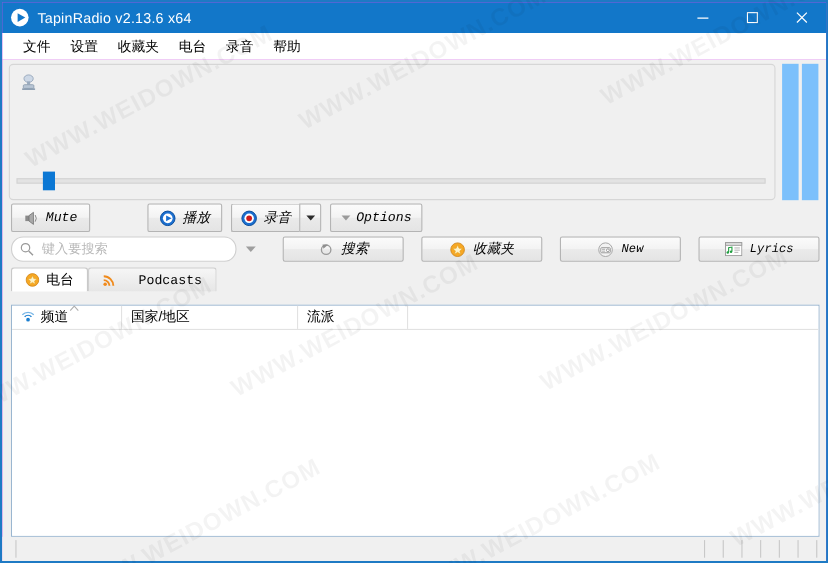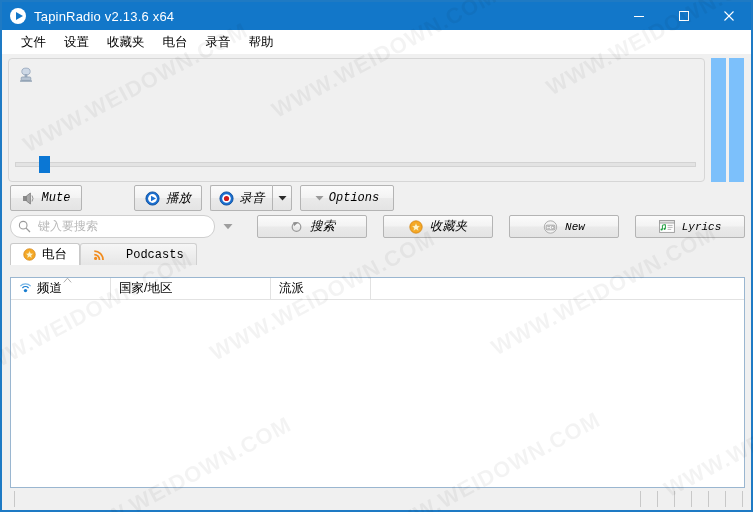--- a/index.html
+++ b/index.html
@@ -186,21 +186,21 @@
   #rec-group { display: flex; }
   #btn-record {
     width: 62px; padding: 0 6px;
     border-right: none;
     border-radius: 2px 0 0 2px;
   }
   #btn-record-dropdown {
     width: 20px; padding: 0;
     border-radius: 0 2px 2px 0;
   }
-  #btn-options { width: 94px; padding: 0 6px; gap: 5px; }
+  #btn-options { width: 84px; padding: 0 6px; gap: 5px; }
 
   .icon-speaker, .icon-play, .icon-record { flex: 0 0 auto; display: block; }
 
   
   #search-row {
     display: flex;
     align-items: center;
     padding: 0 6px 4px 8px;
     gap: 0;
     flex: 0 0 auto;

